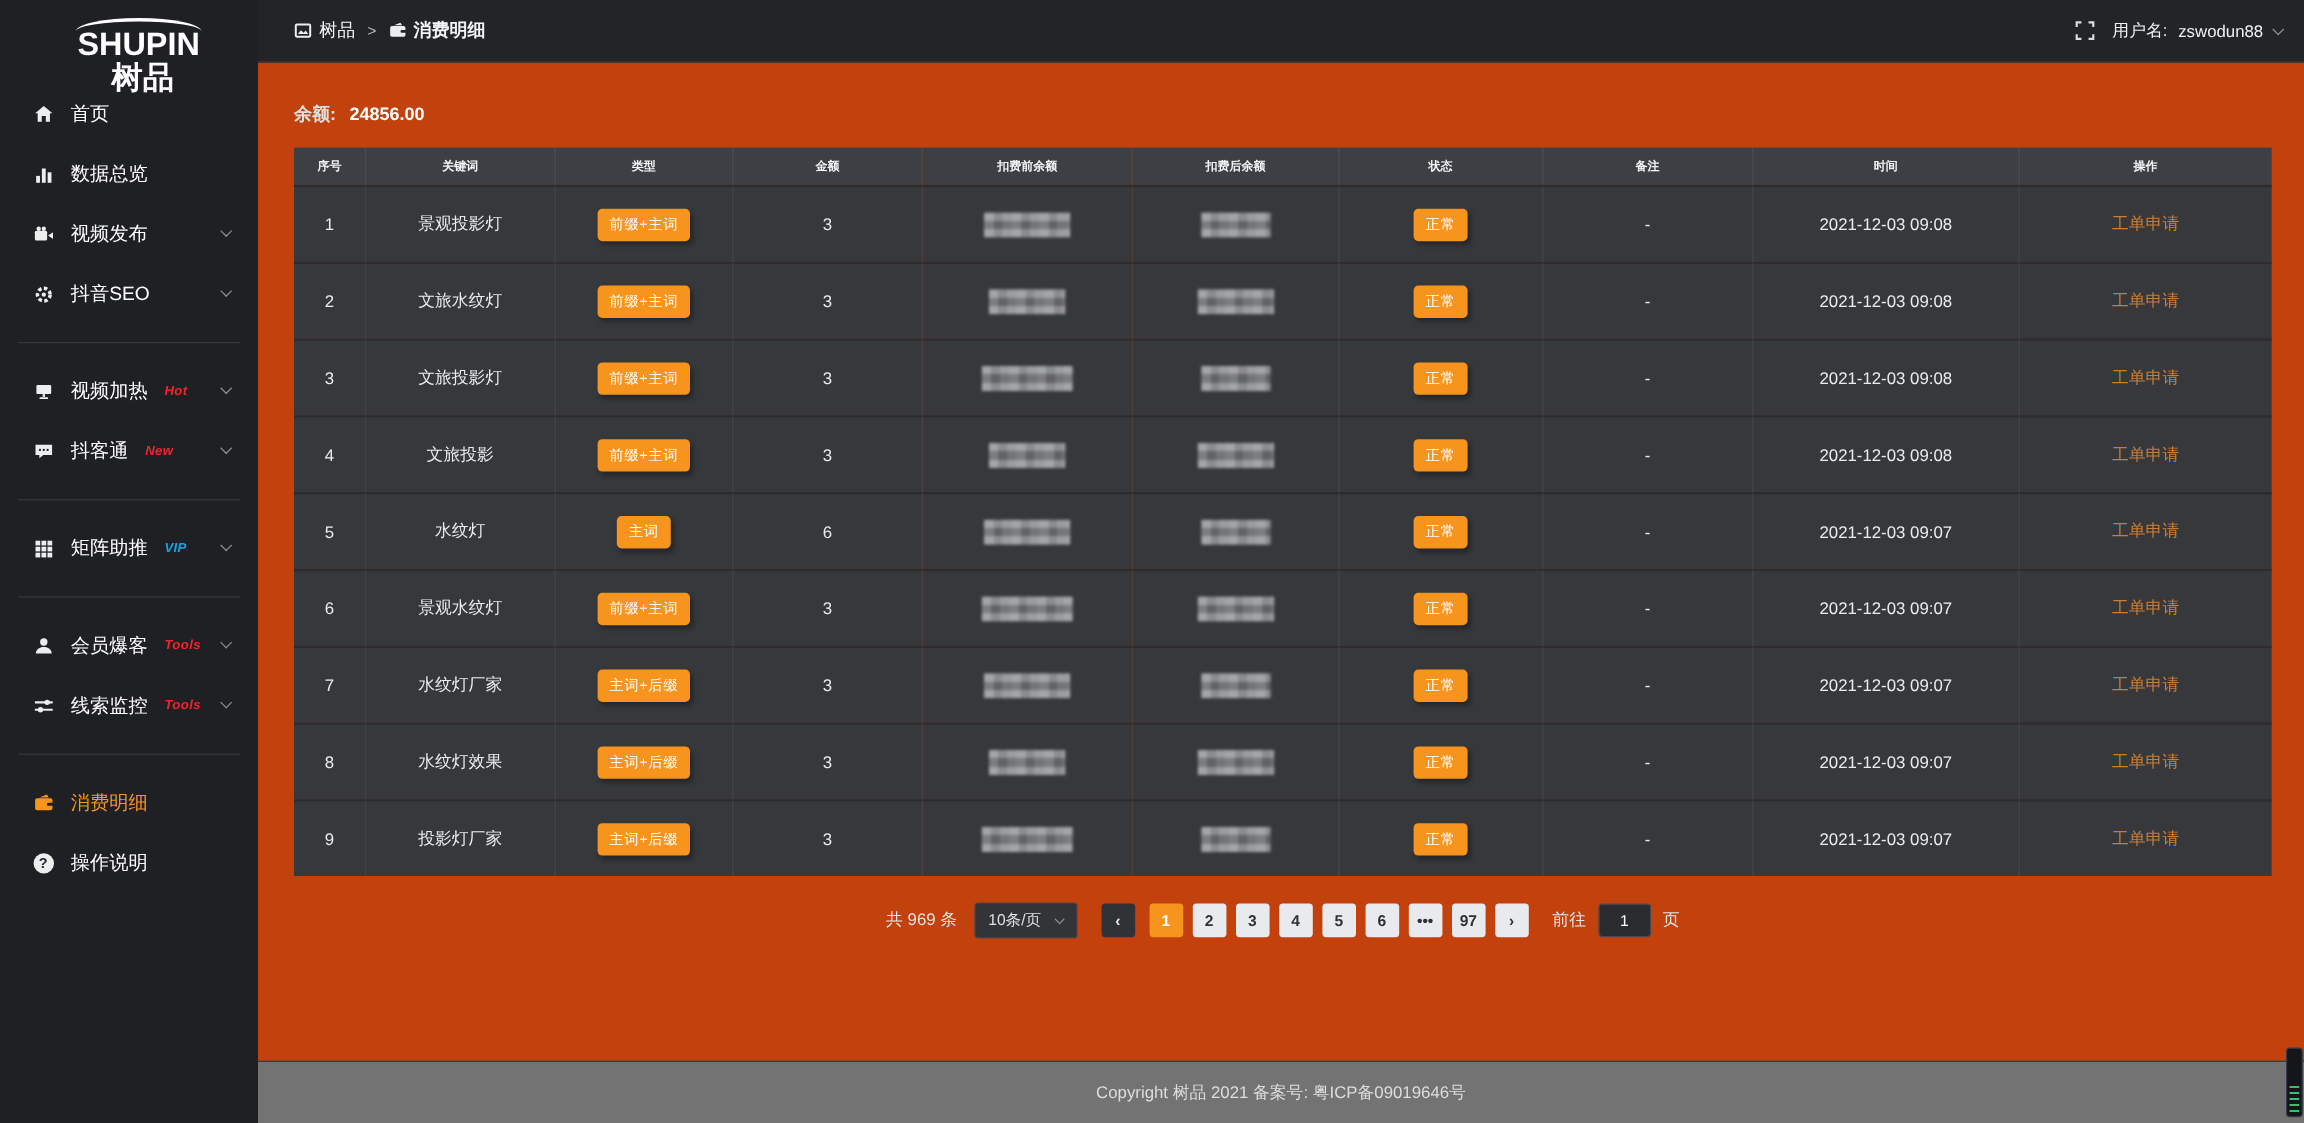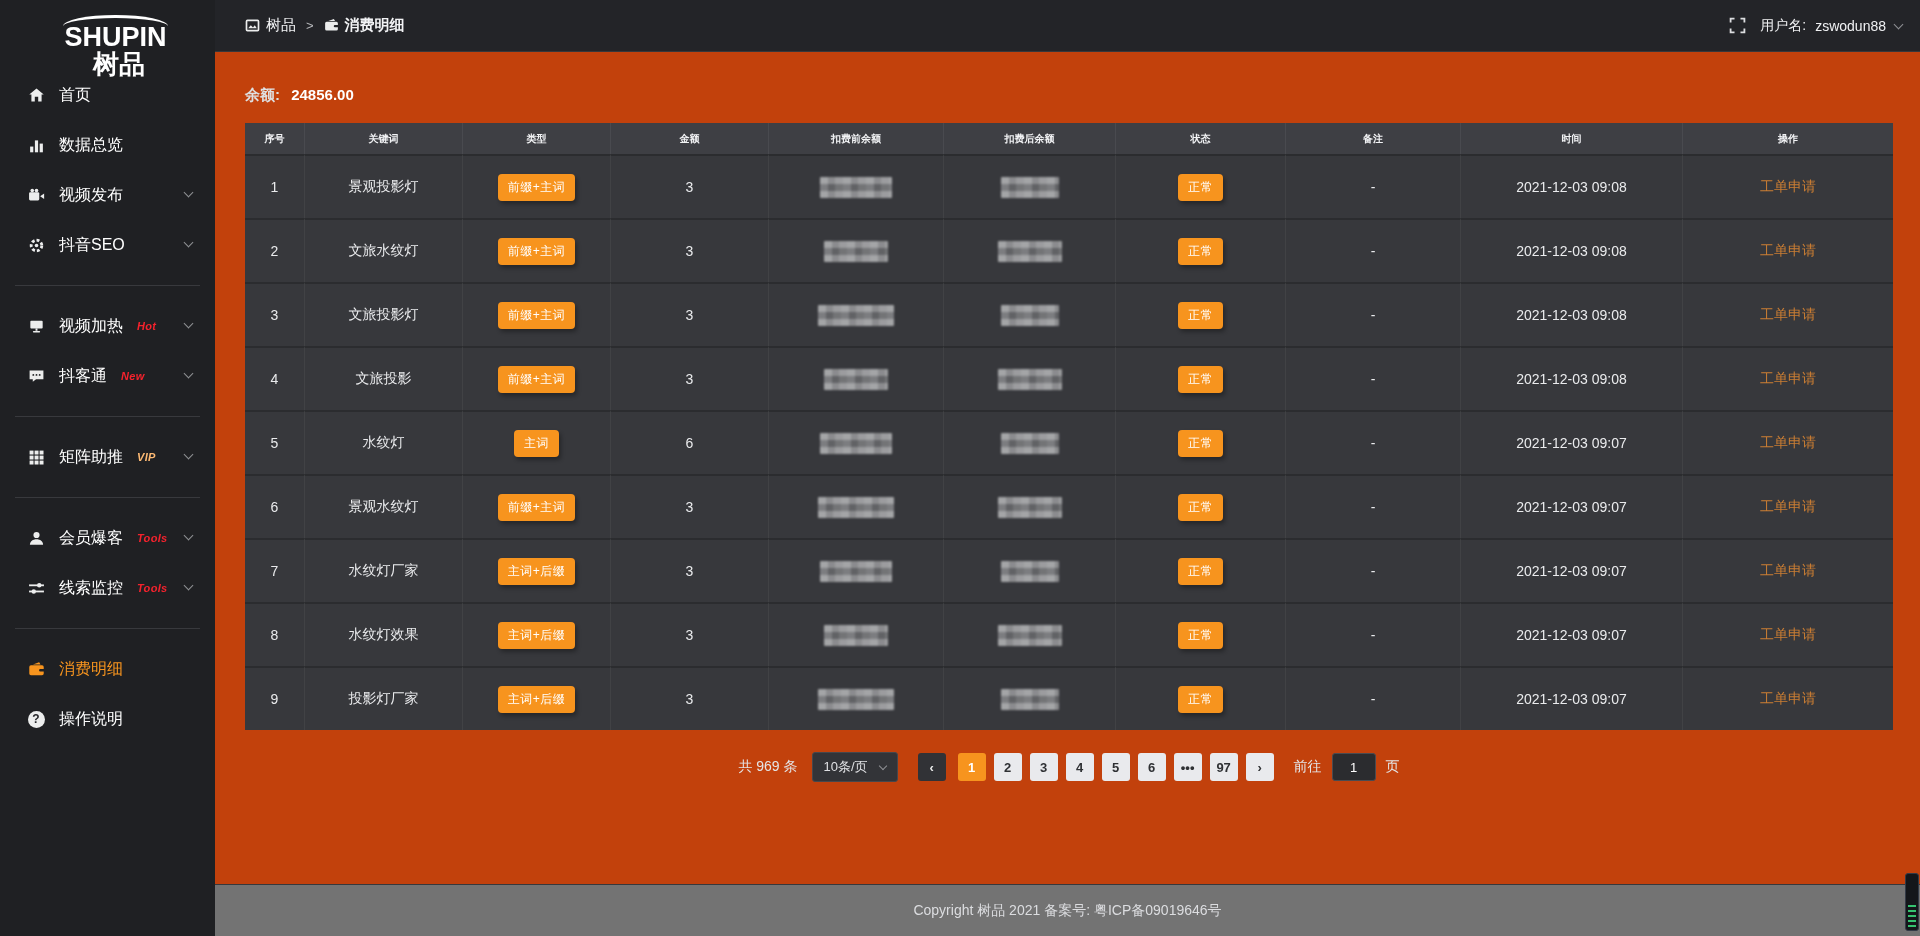--- a/index.html
+++ b/index.html
@@ -189,21 +189,21 @@
               <rect x="1.5" y="6.2" width="3.7" height="3.7"></rect>
               <rect x="6.2" y="6.2" width="3.7" height="3.7"></rect>
               <rect x="10.9" y="6.2" width="3.7" height="3.7"></rect>
               <rect x="1.5" y="10.9" width="3.7" height="3.7"></rect>
               <rect x="6.2" y="10.9" width="3.7" height="3.7"></rect>
               <rect x="10.9" y="10.9" width="3.7" height="3.7"></rect>
             </g>
           </svg>
         </span>
         <span class="s-label" data-name="sidebar-item-label">矩阵助推</span>
-        <span class="s-badge" data-name="sidebar-badge" style="color: #fdba74;">VIP</span>
+        <span class="s-badge" data-name="sidebar-badge" style="color: #0ea5e9;">VIP</span>
         <span class="chev" data-name="chevron-down-icon"></span>
       </div>
       <div class="side-divider" data-name="divider"></div>
       <div class="side-item" data-name="sidebar-item-会员爆客">
         <span class="s-icon" data-name="member-icon">
           <svg width="17" height="17" viewBox="0 0 16 16">
             <g fill="currentColor">
               <circle cx="8" cy="4.7" r="2.9"></circle>
               <path d="M1.8 13.8c0-3.1 2.8-5.1 6.2-5.1s6.2 2 6.2 5.1z"></path>
             </g>

